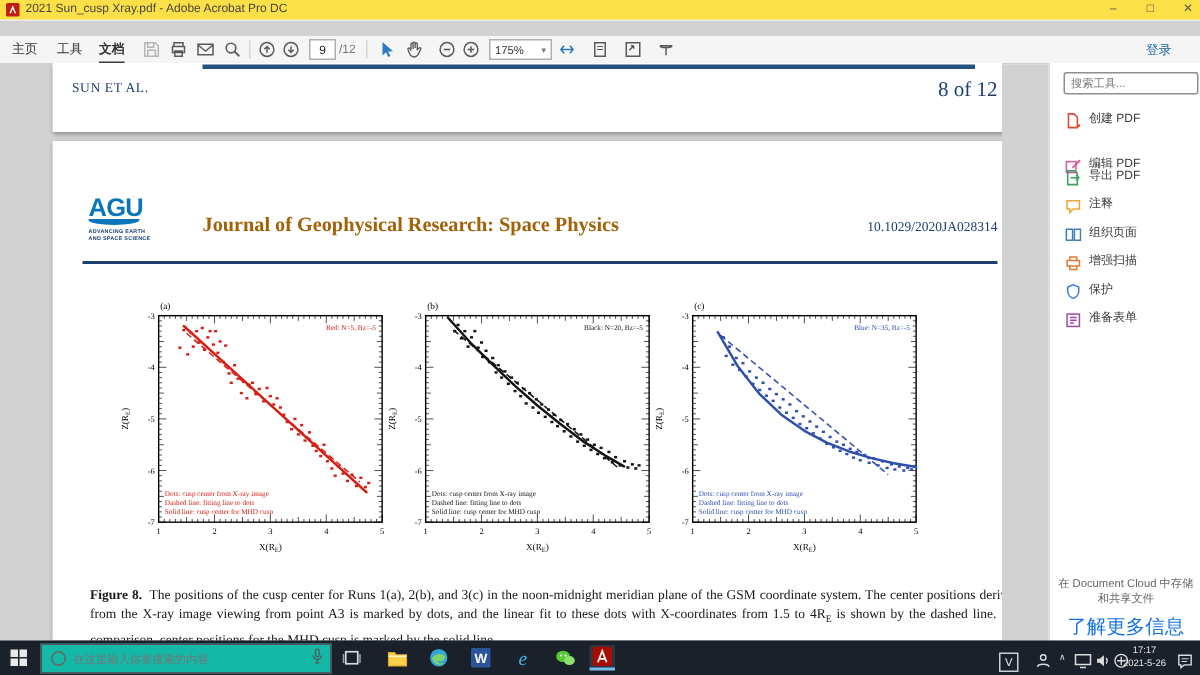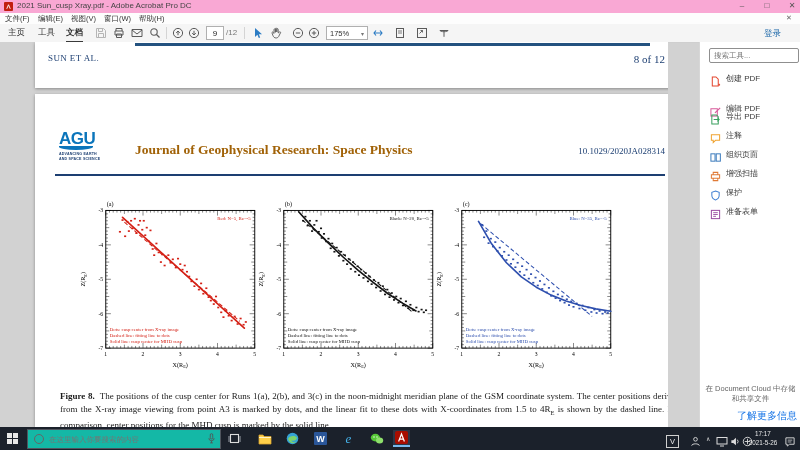--- a/index.html
+++ b/index.html
@@ -1,20 +1,20 @@
 <!DOCTYPE html>
 <html><head>
 <meta charset="utf-8">
 <style>
   html,body{margin:0;padding:0;}
   #app{position:relative;width:800px;height:450px;overflow:hidden;background:#d2d2d2;
        font-family:"Liberation Sans","DejaVu Sans",sans-serif;-webkit-font-smoothing:antialiased;}
   .abs{position:absolute;}
   
-  .titlebar{left:0;top:0;width:800px;height:13px;background:#f9a8d4;border-bottom:1px solid #ececec;}
+  .titlebar{left:0;top:0;width:800px;height:13px;background:#fde047;border-bottom:1px solid #ececec;}
   .titlebar .appico{left:4px;top:2px;width:9px;height:9px;background:#c11e0f;border-radius:1px;
       display:flex;align-items:center;justify-content:center;}
   .titlebar .appico svg{display:block;}
   .titlebar .ttl{left:17px;top:1px;font-size:8px;color:#444;white-space:nowrap;}
   .winbtn{top:0;width:22px;height:12px;text-align:center;font-size:8px;color:#555;line-height:12px;}
   .menubar{left:0;top:13px;width:800px;height:11px;background:#fdfdfd;border-bottom:1px solid #e4e4e4;}
   .menubar span.mi{position:absolute;top:1px;font-size:7.5px;color:#333;}
   .menuclose{left:786px;top:1px;font-size:7px;color:#666;}
   
   .toolbar{left:0;top:24px;width:800px;height:18px;background:#f5f5f5;border-bottom:1px solid #cfcfcf;}
@@ -30,21 +30,21 @@
       font-size:7.5px;color:#333;display:flex;align-items:center;justify-content:space-between;padding:0 3px;}
   .signin{position:absolute;left:764px;top:4px;font-size:8.5px;color:#1a66a8;}
   
   .workspace{left:0;top:42px;width:668px;height:385px;background:#d2d2d2;overflow:hidden;}
   .page{position:absolute;background:#fff;box-shadow:0 1px 3px rgba(0,0,0,.35);}
   .page8{left:35px;top:0;width:648px;height:46px;}
   .fig-rule{position:absolute;left:100px;top:1px;width:515px;height:2.5px;background:#24527f;}
   .runhead{position:absolute;left:13px;top:11px;font-family:"Liberation Serif","DejaVu Serif",serif;
       font-size:9px;color:#1d3f72;letter-spacing:.4px;}
   .pagelabel{position:absolute;right:18px;top:11px;font-family:"Liberation Serif","DejaVu Serif",serif;
-      font-size:11px;color:#1d3f72;}
+      font-size:14px;color:#1d3f72;}
   .page9{left:35px;top:52px;width:648px;height:333px;}
   
   .agu{position:absolute;left:24px;top:36px;width:52px;height:40px;}
   .agu .big{font-size:17px;font-weight:bold;color:#0b75bb;letter-spacing:-.5px;line-height:17px;}
   .agu .swoosh{width:34px;height:4px;background:#0b75bb;border-radius:0 0 60% 60%/0 0 100% 100%;margin-top:-1px;}
   .agu .tag{font-size:3.6px;color:#1d3f72;font-weight:bold;letter-spacing:.2px;line-height:4.6px;margin-top:2px;}
   .jtitle{position:absolute;left:100px;top:48px;font-family:"Liberation Serif","DejaVu Serif",serif;
       font-size:13.5px;font-weight:bold;color:#a16207;}
   .doi{position:absolute;right:18px;top:52px;font-family:"Liberation Serif","DejaVu Serif",serif;
       font-size:9px;color:#1d3f72;}
@@ -64,21 +64,21 @@
   .vthumb{position:absolute;left:2px;top:193px;width:10px;height:48px;background:#c3c3c3;border-radius:2px;}
   .collapse{left:694px;top:230px;width:8px;height:22px;color:#8a8a8a;font-size:5px;line-height:22px;text-align:center;}
   
   .sidebar{left:699px;top:42px;width:101px;height:385px;background:#fff;border-left:1px solid #d7d7d7;}
   .sb-search{position:absolute;left:9px;top:6px;width:80px;height:13px;border:1px solid #8f8f8f;border-radius:2px;
       font-size:7.5px;color:#555;padding:0 4px;background:#fff;}
   .tool-item{position:absolute;left:10px;width:88px;height:16px;display:flex;align-items:center;gap:5px;cursor:default;}
   .tool-item .tico{width:11px;height:11px;flex:0 0 11px;}
   .tool-item .tlabel{font-size:8px;color:#3b3b3b;white-space:nowrap;}
   .sb-foot{position:absolute;left:4px;top:342px;width:93px;text-align:center;font-size:7.5px;color:#666;line-height:10px;}
-  .sb-link{position:absolute;left:4px;top:367px;width:93px;text-align:right;font-size:10px;color:#1473e6;}
+  .sb-link{position:absolute;left:4px;top:367px;width:93px;text-align:center;font-size:13px;color:#1473e6;}
   
   .taskbar{left:0;top:427px;width:800px;height:23px;background:#1b212b;}
   .startbtn{left:7px;top:6px;width:11px;height:11px;display:grid;grid-template-columns:5px 5px;grid-template-rows:5px 5px;gap:1px;}
   .startbtn div{background:#e8e8e8;}
   .tsearch{position:absolute;left:27px;top:2px;width:192px;height:18px;background:#14b8a6;border:1px solid #50555e;
       display:flex;align-items:center;}
   .tsearch .ring{width:8px;height:8px;border:1.4px solid #666;border-radius:50%;margin:0 5px 0 6px;flex:0 0 auto;}
   .tsearch input{border:0;outline:0;flex:1;font-size:7.5px;color:#333;padding:0;background:transparent;min-width:0;}
   .tsearch .mic{margin:0 5px;flex:0 0 auto;}
   .tbico{position:absolute;top:3px;width:17px;height:17px;display:flex;align-items:center;justify-content:center;}
@@ -100,28 +100,20 @@
       <svg width="7" height="7" viewBox="0 0 12 12">
           <path d="M3 10 L6 3 L9 10" fill="none" stroke="#fff" stroke-width="1.6"></path>
         </svg>
     </div>
     <div class="abs ttl">2021 Sun_cusp Xray.pdf - Adobe Acrobat Pro DC</div>
     <div class="abs winbtn" style="left:731px">–</div>
     <div class="abs winbtn" style="left:756px">□</div>
     <div class="abs winbtn" style="left:781px">✕</div>
   </div>
 
-  <div class="abs menubar">
-    <span class="mi" style="left:5px">文件(F)</span>
-    <span class="mi" style="left:38px">编辑(E)</span>
-    <span class="mi" style="left:71px">视图(V)</span>
-    <span class="mi" style="left:104px">窗口(W)</span>
-    <span class="mi" style="left:139px">帮助(H)</span>
-    <span class="abs menuclose">✕</span>
-  </div>
 
   <div class="abs toolbar">
     <span class="tab" style="left:8px">主页</span>
     <span class="tab" style="left:38px">工具</span>
     <span class="tab active" style="left:66px">文档</span>
 
     <span class="ticon" style="left:95px;color:#b5b5b5">
       <svg width="12" height="12" viewBox="0 0 12 12">
           <path d="M1.5 1.5h7l2 2v7h-9z M3.5 1.5v3h4v-3 M3.5 10.5v-4h5v4" fill="none" stroke="currentColor" stroke-width="1"></path>
         </svg>

